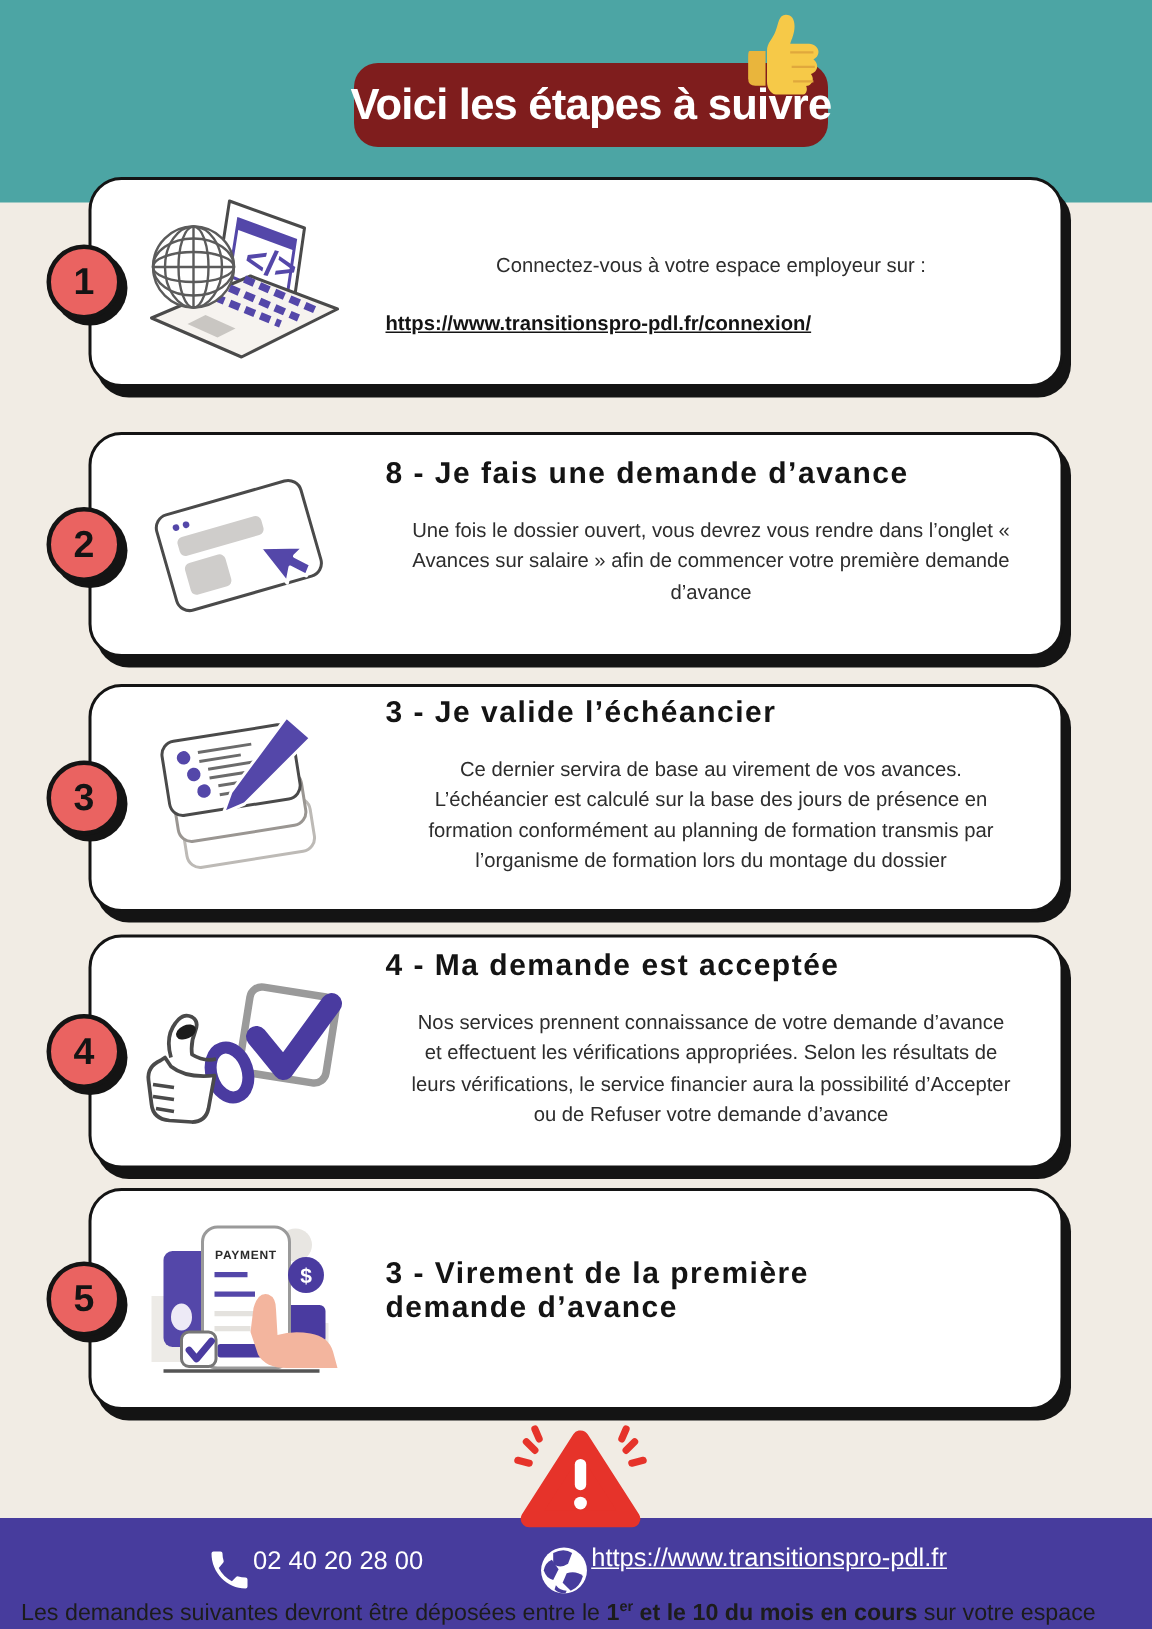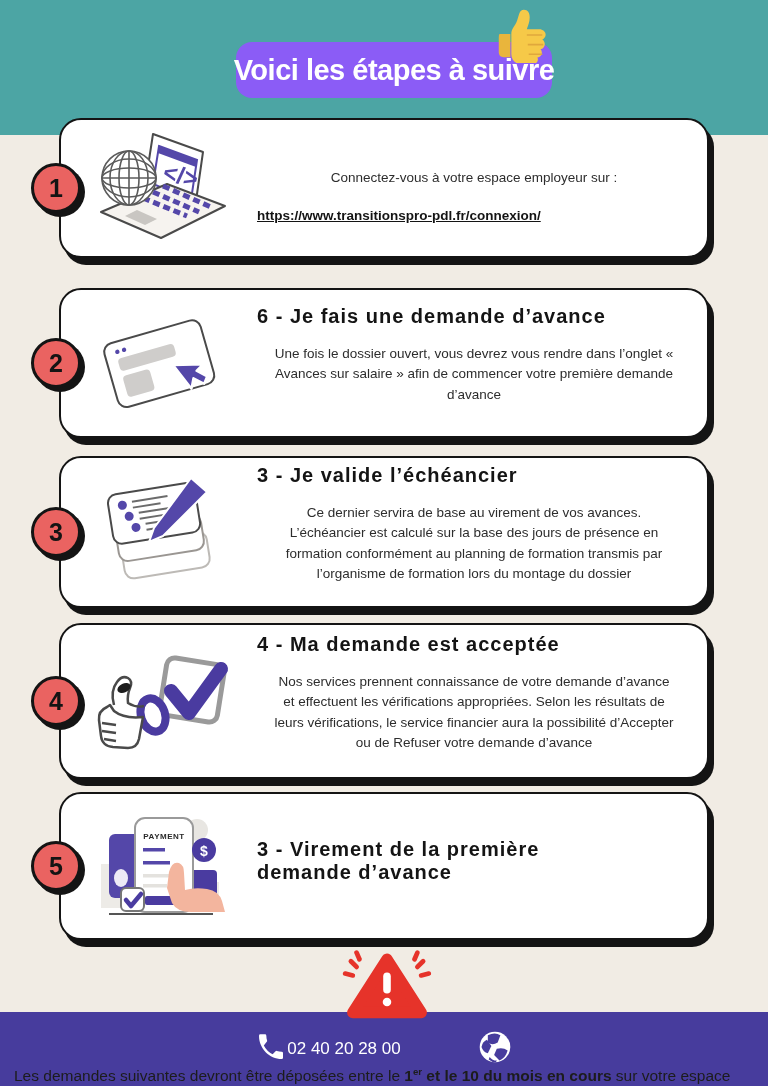--- a/index.html
+++ b/index.html
@@ -7,21 +7,21 @@
   body {
     width:768px; height:1086px; overflow:hidden;
     background:#F1ECE4;
     font-family:"Liberation Sans", sans-serif;
     color:#141414;
   }
   
   .header { position:relative; height:135px; background:#4CA5A4; }
   .banner {
     position:absolute; left:236px; top:42px; width:316px; height:56px;
-    background:#8b5cf6; border-radius:16px;
+    background:#7f1d1d; border-radius:16px;
     display:flex; align-items:center; justify-content:center;
   }
   .banner h1 { margin:0; color:#fff; font-size:29px; font-weight:bold; letter-spacing:-0.5px; white-space:nowrap; }
   .thumb-emoji { position:absolute; left:492px; top:5px; width:58px; height:58px; z-index:2; }
   
   .cards { position:relative; width:650px; margin:-17px auto 0; }
   .card {
     position:relative; background:#fff;
     border:2.5px solid #141414; border-radius:22px;
     box-shadow:5px 7px 0 #141414;
@@ -51,21 +51,21 @@
   .warnrow { display:flex; align-items:center; height:70px; padding:6px 8px 0 14px;flex-direction:column; }
   .warnicon { flex:0 0 102px; display:flex; justify-content:center; }
   .warntext { font-size:15.5px; line-height:1.55; color:#1c1c1c; padding-right:4px; }
   .warntext b { font-weight:bold; }
   .warntext sup { font-size:0.62em; }
   
   .footer {
     height:74px; margin-top:2px; background:#473C9D;
     display:flex; align-items:center; justify-content:center; gap:76px;
   }
-  .fitem { display:flex; align-items:center; gap:0; color:#fff; font-size:17px; }
+  .fitem { display:flex; gap:0; color:#fff; font-size:17px; }
   .flink { color:#fff; text-decoration:underline; }
 </style>
 </head>
 <body>
 
 <div class="header">
   <div class="banner">
     <h1>Voici les étapes à suivre</h1>
   </div>
   <span class="thumb-emoji">
@@ -121,21 +121,21 @@
           <circle cx="46" cy="38" r="2.2" fill="#5447A9"></circle>
           <rect x="37" y="45" width="58" height="13" rx="4" fill="#CFCDCB"></rect>
           <rect x="37" y="63" width="28" height="22" rx="4" fill="#CFCDCB"></rect>
         </g>
         <g transform="translate(90 62) rotate(-38)">
           <path d="M0 0 L0 30 L8 23 L13 34 L20 30 L15 19 L24 18 Z" fill="#5447A9" stroke="#fff" stroke-width="2.4" stroke-linejoin="round"></path>
         </g>
       </svg>
     </div>
     <div class="ctext">
-      <h2 class="ctitle">6 - Je fais une demande d’avance</h2>
+      <h2 class="ctitle">8 - Je fais une demande d’avance</h2>
       <p class="cbody">Une fois le dossier ouvert, vous devrez vous rendre dans l’onglet « Avances sur salaire » afin de commencer votre première demande d’avance</p>
     </div>
   </section>
 
   <section class="card c3">
     <div class="badge">3</div>
     <div class="illus">
       <svg viewBox="0 0 150 120">
         <g transform="rotate(-9 75 60)">
           <rect x="36" y="66" width="86" height="36" rx="9" fill="#fff" stroke="#BDBAB6" stroke-width="2"></rect>
@@ -245,14 +245,15 @@
   <div class="fitem">
     <span>
       <svg viewBox="0 0 40 40" width="36" height="36">
         <circle cx="20" cy="20" r="17" fill="#fff"></circle>
         <path d="M12 7 q8-4 14 0 l-3 8 q-6 4-11 0 z" fill="#473C9D"></path>
         <path d="M5 20 q1-6 6-8 l5 7 -4 8 q-5-1-7-7 z" fill="#473C9D"></path>
         <path d="M22 22 q7-2 12 2 q-2 8-9 11 l-6-6 z" fill="#473C9D"></path>
         <path d="M14 31 q3 4 8 4 l-1 2 q-5 0-8-3 z" fill="#473C9D"></path>
       </svg>
     </span>
+    <a href="#" class="flink">https://www.transitionspro-pdl.fr</a>
   </div>
 </div>
 
 </body></html>

